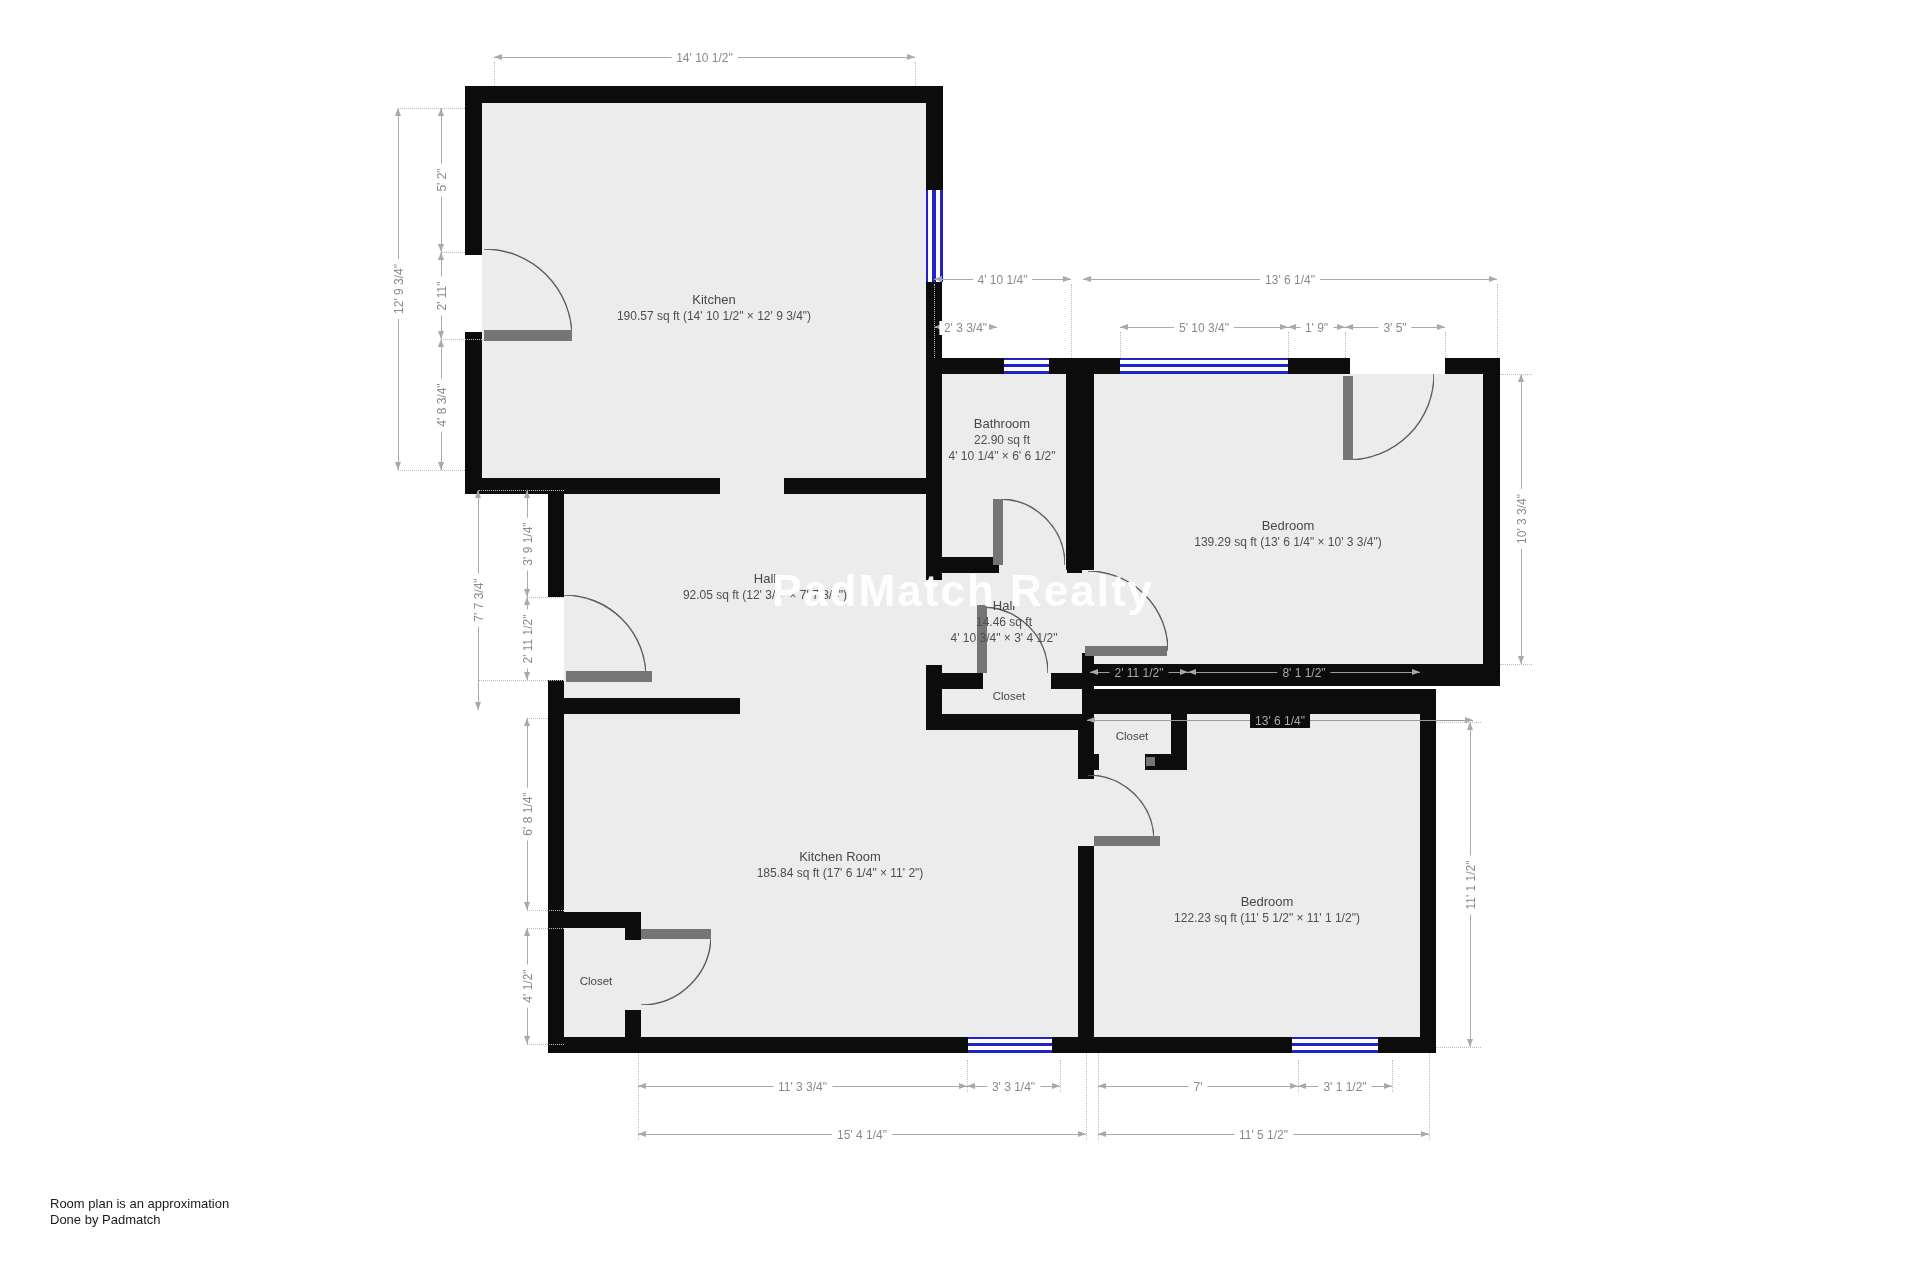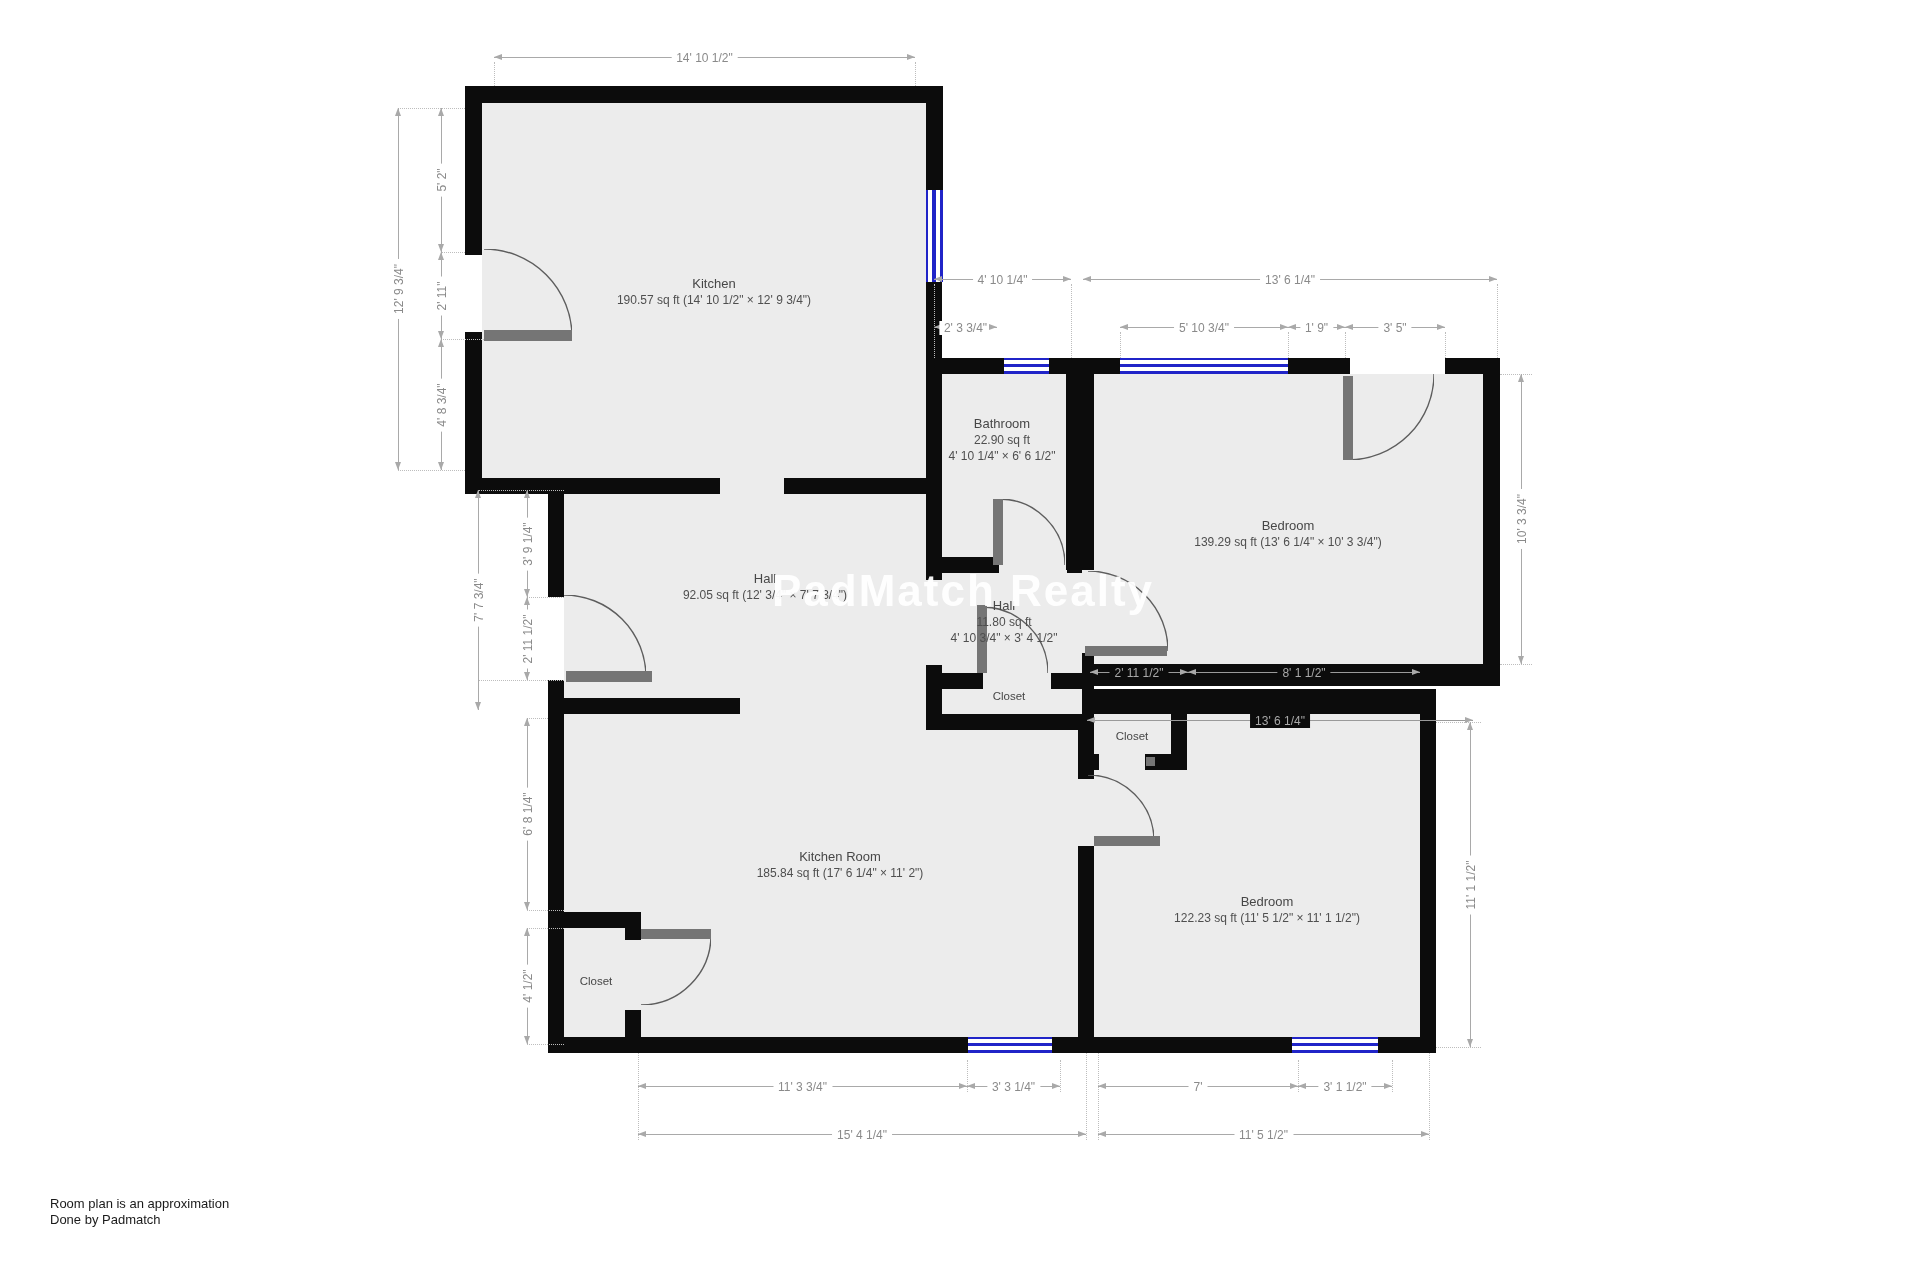--- a/index.html
+++ b/index.html
@@ -239,40 +239,40 @@
   <div class="dim-h" style="left:1298px;top:1086px;width:94px">
       <span class="dim-label">3' 1 1/2"</span>
     </div>
   <div class="dim-h" style="left:638px;top:1134px;width:448px">
       <span class="dim-label">15' 4 1/4"</span>
     </div>
   <div class="dim-h" style="left:1098px;top:1134px;width:331px">
       <span class="dim-label">11' 5 1/2"</span>
     </div>
 
-  <div class="room-label" style="left:714px;top:276px">
+  <div class="room-label" style="left:714px;top:292px">
     <span class="rl-name">Kitchen</span>
     <span class="rl-sub">190.57 sq ft (14' 10 1/2" × 12' 9 3/4")</span>
   </div>
   <div class="room-label" style="left:1002px;top:416px">
     <span class="rl-name">Bathroom</span>
     <span class="rl-sub">22.90 sq ft</span>
     <span class="rl-sub">4' 10 1/4" × 6' 6 1/2"</span>
   </div>
   <div class="room-label" style="left:1288px;top:518px">
     <span class="rl-name">Bedroom</span>
     <span class="rl-sub">139.29 sq ft (13' 6 1/4" × 10' 3 3/4")</span>
   </div>
   <div class="room-label" style="left:765px;top:571px">
     <span class="rl-name">Hall</span>
     <span class="rl-sub">92.05 sq ft (12' 3/4" × 7' 7 3/4")</span>
   </div>
   <div class="room-label" style="left:1004px;top:598px">
     <span class="rl-name">Hall</span>
-    <span class="rl-sub">11.80 sq ft</span>
+    <span class="rl-sub">14.46 sq ft</span>
     <span class="rl-sub">4' 10 3/4" × 3' 4 1/2"</span>
   </div>
   <div class="room-label closet" style="left:1009px;top:688px">
     <span class="rl-name">Closet</span>
   </div>
   <div class="room-label closet" style="left:1132px;top:728px">
     <span class="rl-name">Closet</span>
   </div>
   <div class="room-label" style="left:840px;top:849px">
     <span class="rl-name">Kitchen Room</span>

